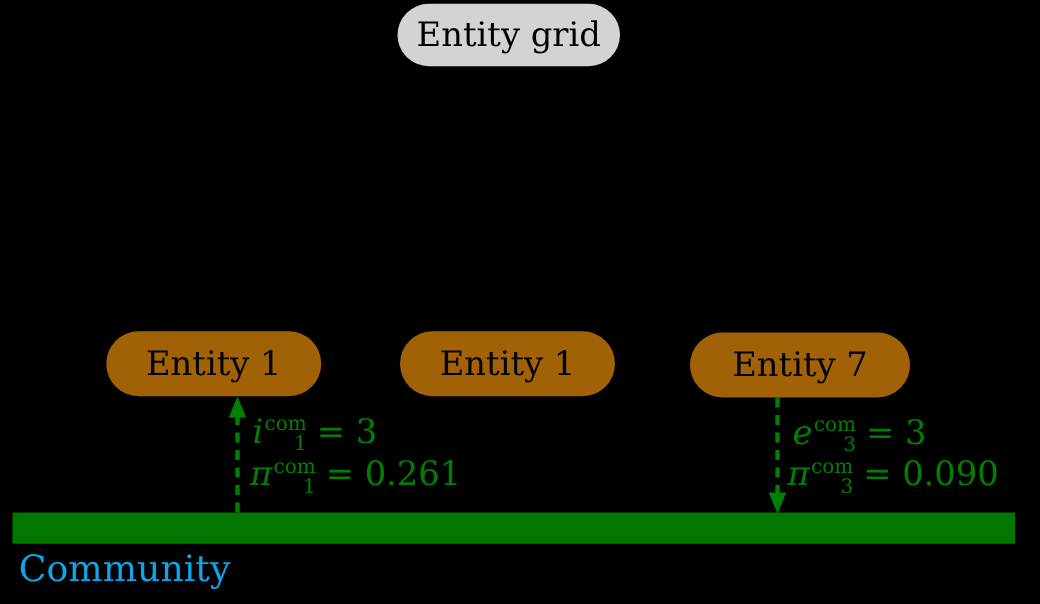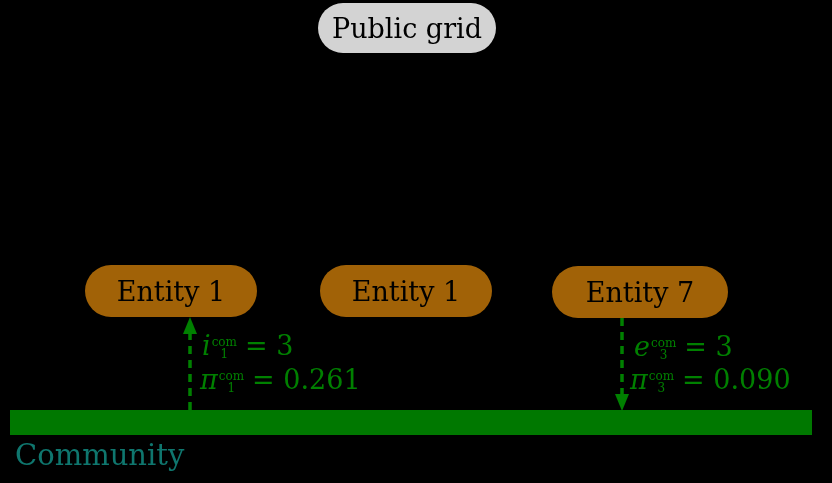--- a/index.html
+++ b/index.html
@@ -45,52 +45,52 @@
     position: absolute;
     color: #008000;
     font-size: 27px;
     white-space: nowrap;
     line-height: 1.15;
   }
   .flow-line .var { font-style: italic; }
   .stack {
     display: inline-block;
     vertical-align: middle;
-    font-size: 12px;
+    font-size: 16px;
     line-height: 1.0;
-    text-align: center;
+    text-align: right;
     margin: 0 2px 0 1px;
   }
   .stack .sup, .stack .sub { display: block; font-style: normal; }
   .flow-line .eq { margin-left: 6px; }
 
   .fl-1a { left: 202px; top: 330px; }
   .fl-1b { left: 200px; top: 364px; }
   .fl-2a { left: 634px; top: 331px; }
   .fl-2b { left: 630px; top: 364px; }
 
   .community-bar {
     position: absolute;
     left: 10px; top: 410px;
     width: 802px; height: 25px;
     background: #007800;
   }
   .community-label {
     position: absolute;
     left: 15px; top: 438px;
-    color: #0f766e;
+    color: #0ea5e9;
     font-size: 29px;
   }
 </style>
 </head>
 <body>
 
 <div class="canvas">
 
-  <div class="pill grid-pill">Public grid</div>
+  <div class="pill grid-pill">Entity grid</div>
 
   <div class="pill entity-pill entity-1">Entity 1</div>
   <div class="pill entity-pill entity-2">Entity 1</div>
   <div class="pill entity-pill entity-3">Entity 7</div>
 
   <svg class="arrows-svg">
     <g>
       <line x1="190" y1="410" x2="190" y2="332" stroke="#008000" stroke-width="3.5" stroke-dasharray="8 6"></line>
       <polygon points="190,317 183,334 197,334" fill="#008000"></polygon>
     </g>

